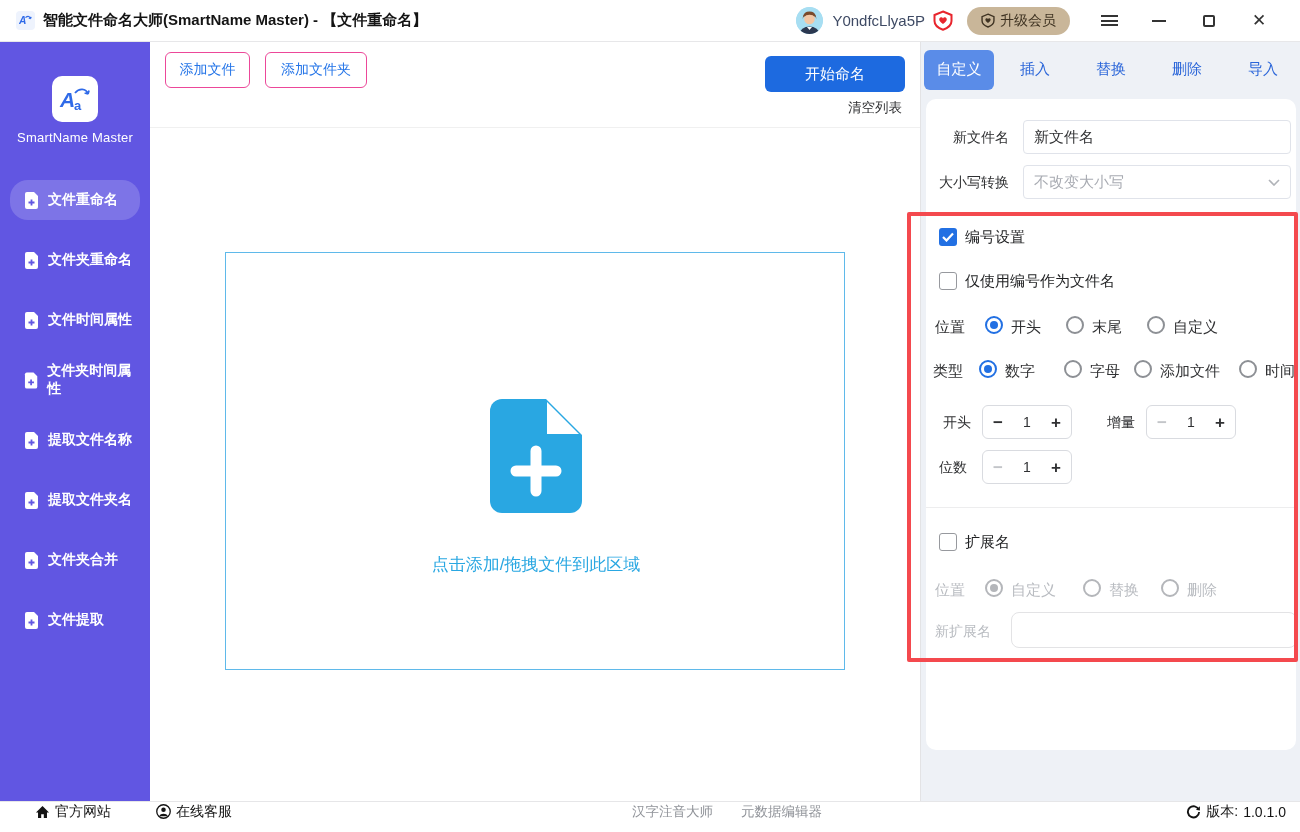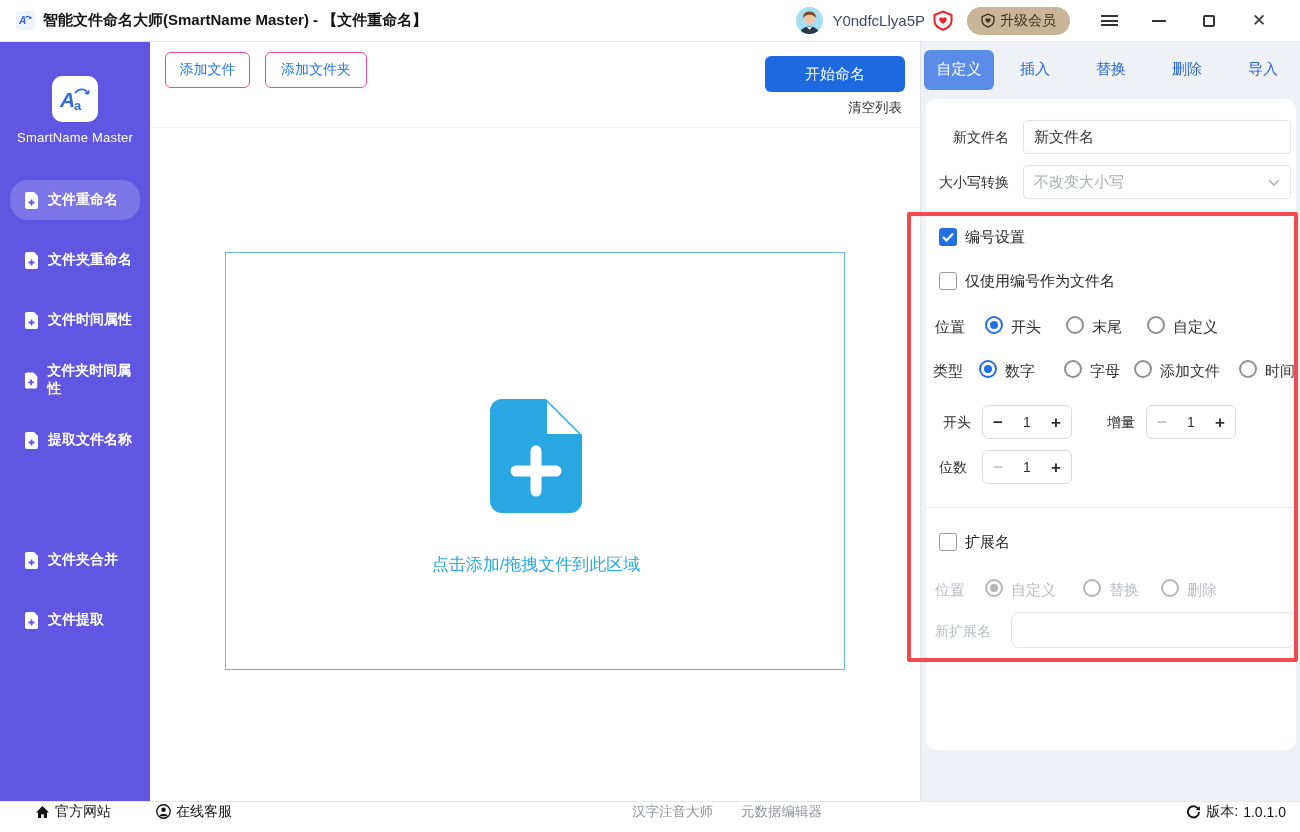--- a/index.html
+++ b/index.html
@@ -195,20 +195,27 @@
         </svg>
       <span>文件夹时间属性</span>
     </div>
     <div class="nav-item" style="top:378px">
       <svg width="15" height="17" viewBox="0 0 15 17">
           <path d="M1 2 a2 2 0 0 1 2-2 h7 l4 4 v11 a2 2 0 0 1 -2 2 h-9 a2 2 0 0 1 -2 -2 z" fill="#fff"></path>
           <path d="M4.5 10.5 h6 M7.5 7.5 v6" stroke="#6156e2" stroke-width="1.8"></path>
         </svg>
       <span>提取文件名称</span>
     </div>
+    <div class="nav-item" style="top:438px">
+      <svg width="15" height="17" viewBox="0 0 15 17">
+          <path d="M1 2 a2 2 0 0 1 2-2 h7 l4 4 v11 a2 2 0 0 1 -2 2 h-9 a2 2 0 0 1 -2 -2 z" fill="#fff"></path>
+          <path d="M4.5 10.5 h6 M7.5 7.5 v6" stroke="#6156e2" stroke-width="1.8"></path>
+        </svg>
+      <span>提取文件夹名</span>
+    </div>
     <div class="nav-item" style="top:498px">
       <svg width="15" height="17" viewBox="0 0 15 17">
           <path d="M1 2 a2 2 0 0 1 2-2 h7 l4 4 v11 a2 2 0 0 1 -2 2 h-9 a2 2 0 0 1 -2 -2 z" fill="#fff"></path>
           <path d="M4.5 10.5 h6 M7.5 7.5 v6" stroke="#6156e2" stroke-width="1.8"></path>
         </svg>
       <span>文件夹合并</span>
     </div>
     <div class="nav-item" style="top:558px">
       <svg width="15" height="17" viewBox="0 0 15 17">
           <path d="M1 2 a2 2 0 0 1 2-2 h7 l4 4 v11 a2 2 0 0 1 -2 2 h-9 a2 2 0 0 1 -2 -2 z" fill="#fff"></path>

